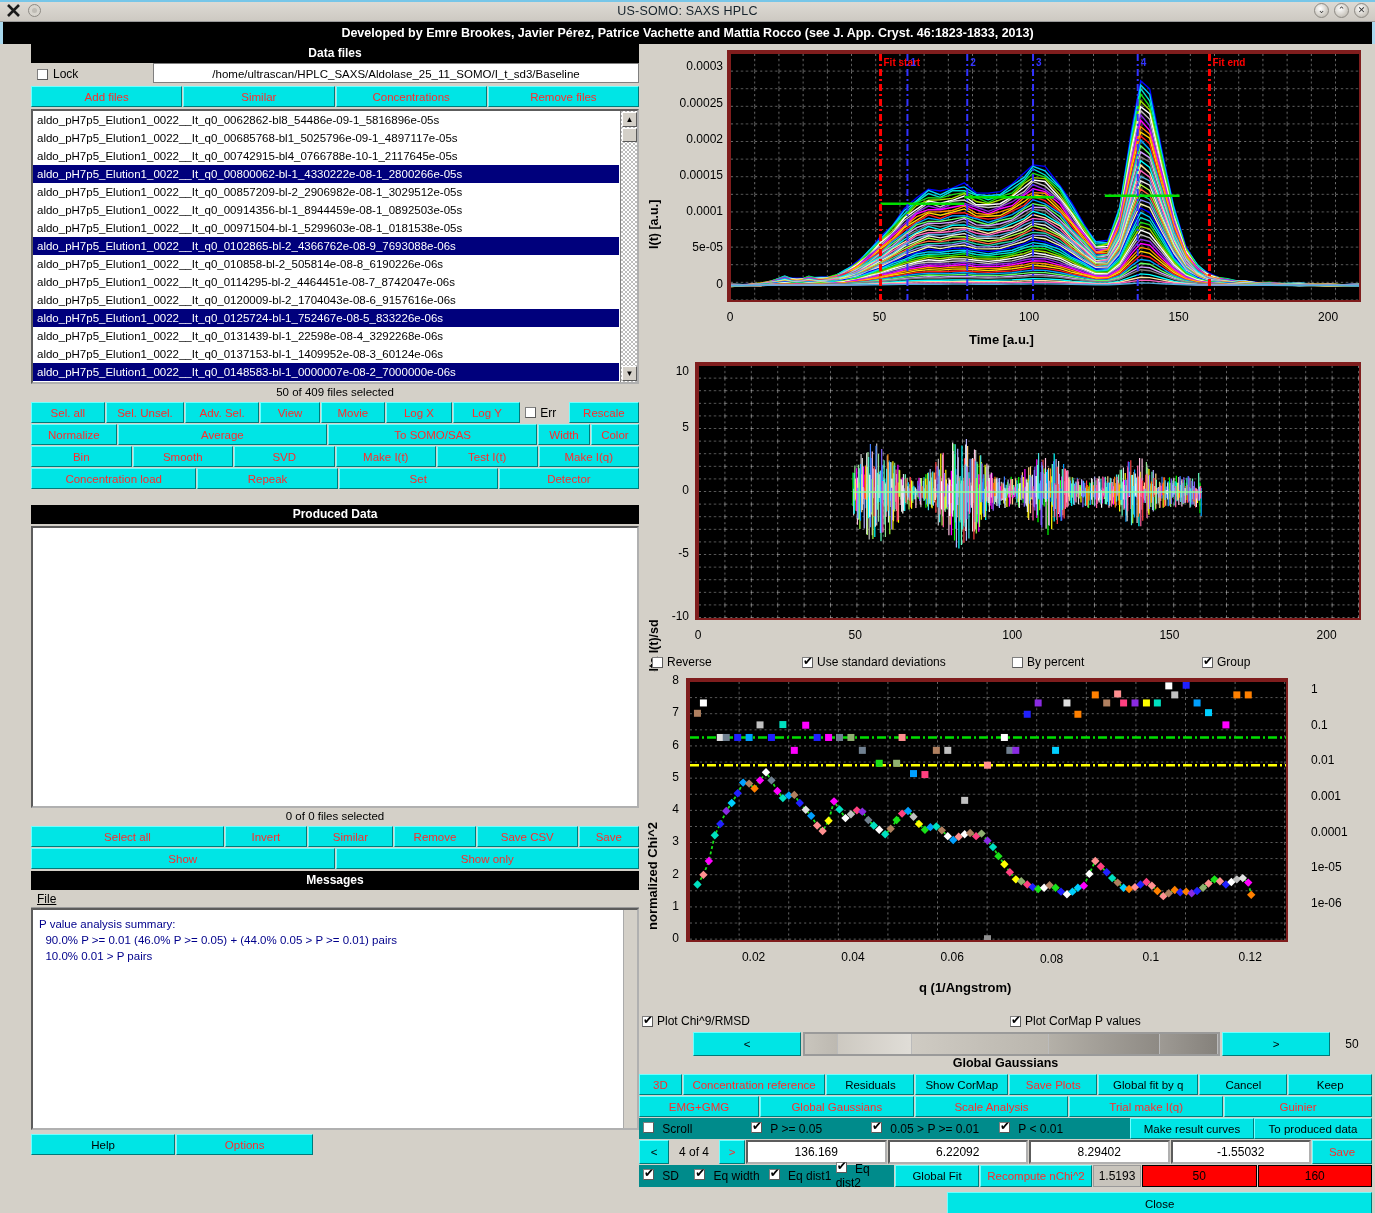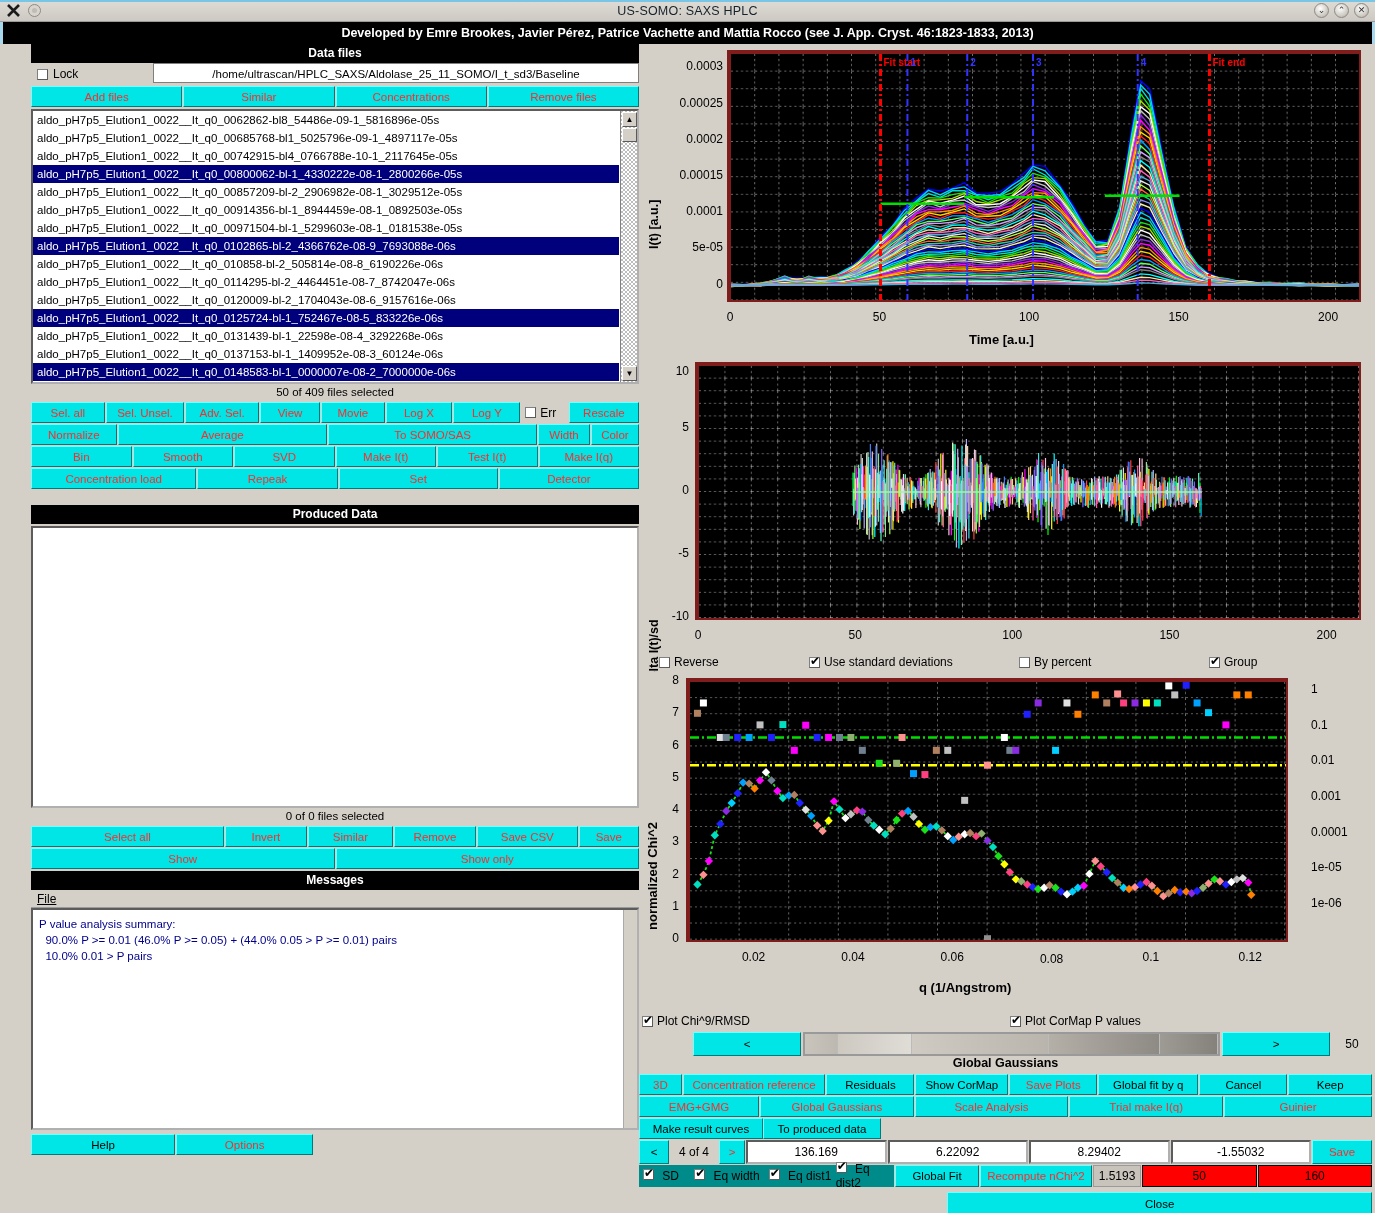--- a/index.html
+++ b/index.html
@@ -451,21 +451,21 @@
       </div>
       <div id="p2ticksX">
           <div class="tick" style="top: 272px; left: 47px; width: 24px; text-align: center;">0</div>
           <div class="tick" style="top: 272px; left: 204.143px; width: 24px; text-align: center;">50</div>
           <div class="tick" style="top: 272px; left: 361.286px; width: 24px; text-align: center;">100</div>
           <div class="tick" style="top: 272px; left: 518.429px; width: 24px; text-align: center;">150</div>
           <div class="tick" style="top: 272px; left: 675.571px; width: 24px; text-align: center;">200</div>
         </div>
     </div>
 
-    <div class="cbrow" style="height:20px; padding:0 20px;">
+    <div class="cbrow" style="height:20px; padding:0 13px;">
       <div class="cb-item" style="width:150px;">
         <span class="cbx"></span>
         <span>Reverse</span>
       </div>
       <div class="cb-item" style="width:210px;">
         <span class="cbx on"></span>
         <span>Use standard deviations</span>
       </div>
       <div class="cb-item" style="width:190px;">
         <span class="cbx"></span>
@@ -717,20 +717,38 @@
     </div>
     <div class="btnrow">
       <div class="btn" style="flex:1.05">EMG+GMG</div>
       <div class="btn" style="flex:1.35">Global Gaussians</div>
       <div class="btn" style="flex:1.35">Scale Analysis</div>
       <div class="btn" style="flex:1.35">Trial make I(q)</div>
       <div class="btn" style="flex:1.3">Guinier</div>
     </div>
 
     <div style="display:flex; align-items:center; height:21px; margin-top:1px;">
+      <div class="tealband" style="flex:1; height:21px; display:flex; align-items:center; color:#000; font-size:12px; padding-left:4px; gap:0;">
+        <span class="cb-item" style="width:108px;">
+          <span class="cbx"></span>
+          <span style="margin-left:5px;">Scroll</span>
+        </span>
+        <span class="cb-item" style="width:120px;">
+          <span class="cbx on"></span>
+          <span style="margin-left:5px;">P &gt;= 0.05</span>
+        </span>
+        <span class="cb-item" style="width:128px;">
+          <span class="cbx on"></span>
+          <span style="margin-left:5px;">0.05 &gt; P &gt;= 0.01</span>
+        </span>
+        <span class="cb-item">
+          <span class="cbx on"></span>
+          <span style="margin-left:5px;">P &lt; 0.01</span>
+        </span>
+      </div>
       <div class="btn blk" style="width:124px;">Make result curves</div>
       <div class="btn blk" style="width:118px;">To produced data</div>
     </div>
 
     <div style="display:flex; align-items:stretch; height:24px; margin-top:1px; gap:1px;">
       <div class="btn blk" style="width:30px; height:24px;">&lt;</div>
       <div style="width:48px; display:flex; align-items:center; justify-content:center; font-size:12px;">4 of 4</div>
       <div class="btn" style="width:26px; height:24px;">&gt;</div>
       <div class="tinp" style="flex:1; height:24px;">136.169</div>
       <div class="tinp" style="flex:1; height:24px;">6.22092</div>

